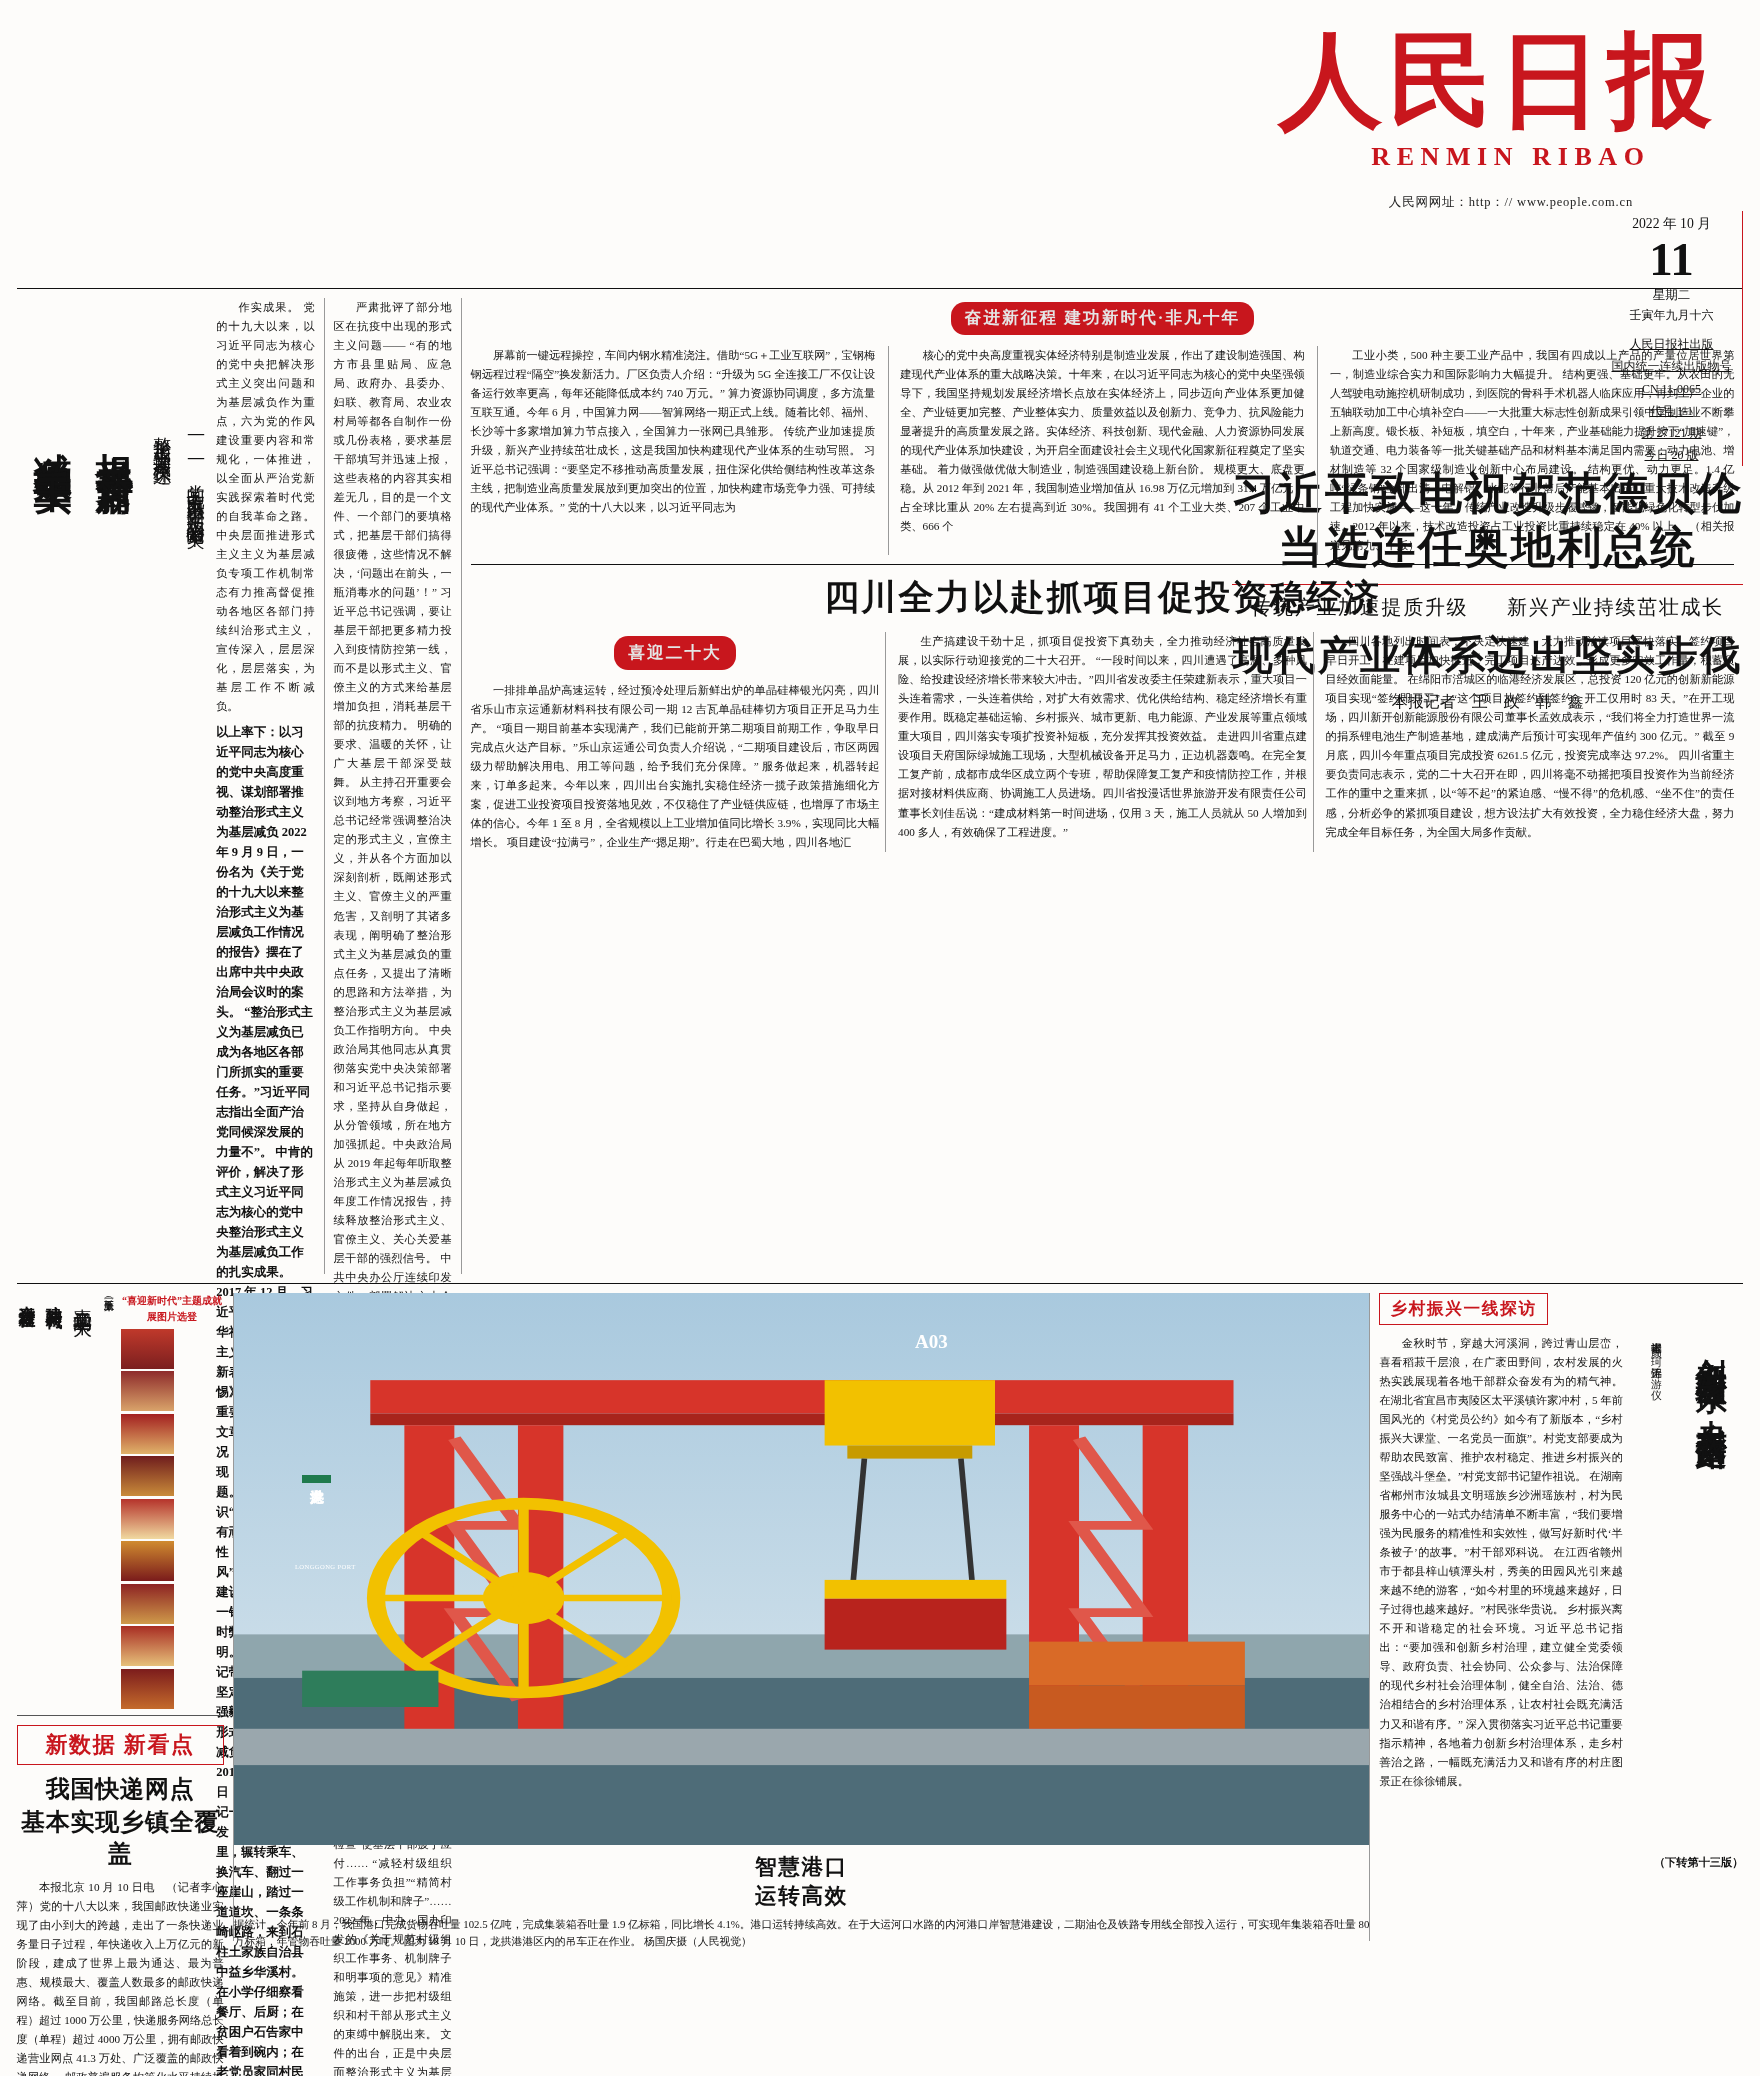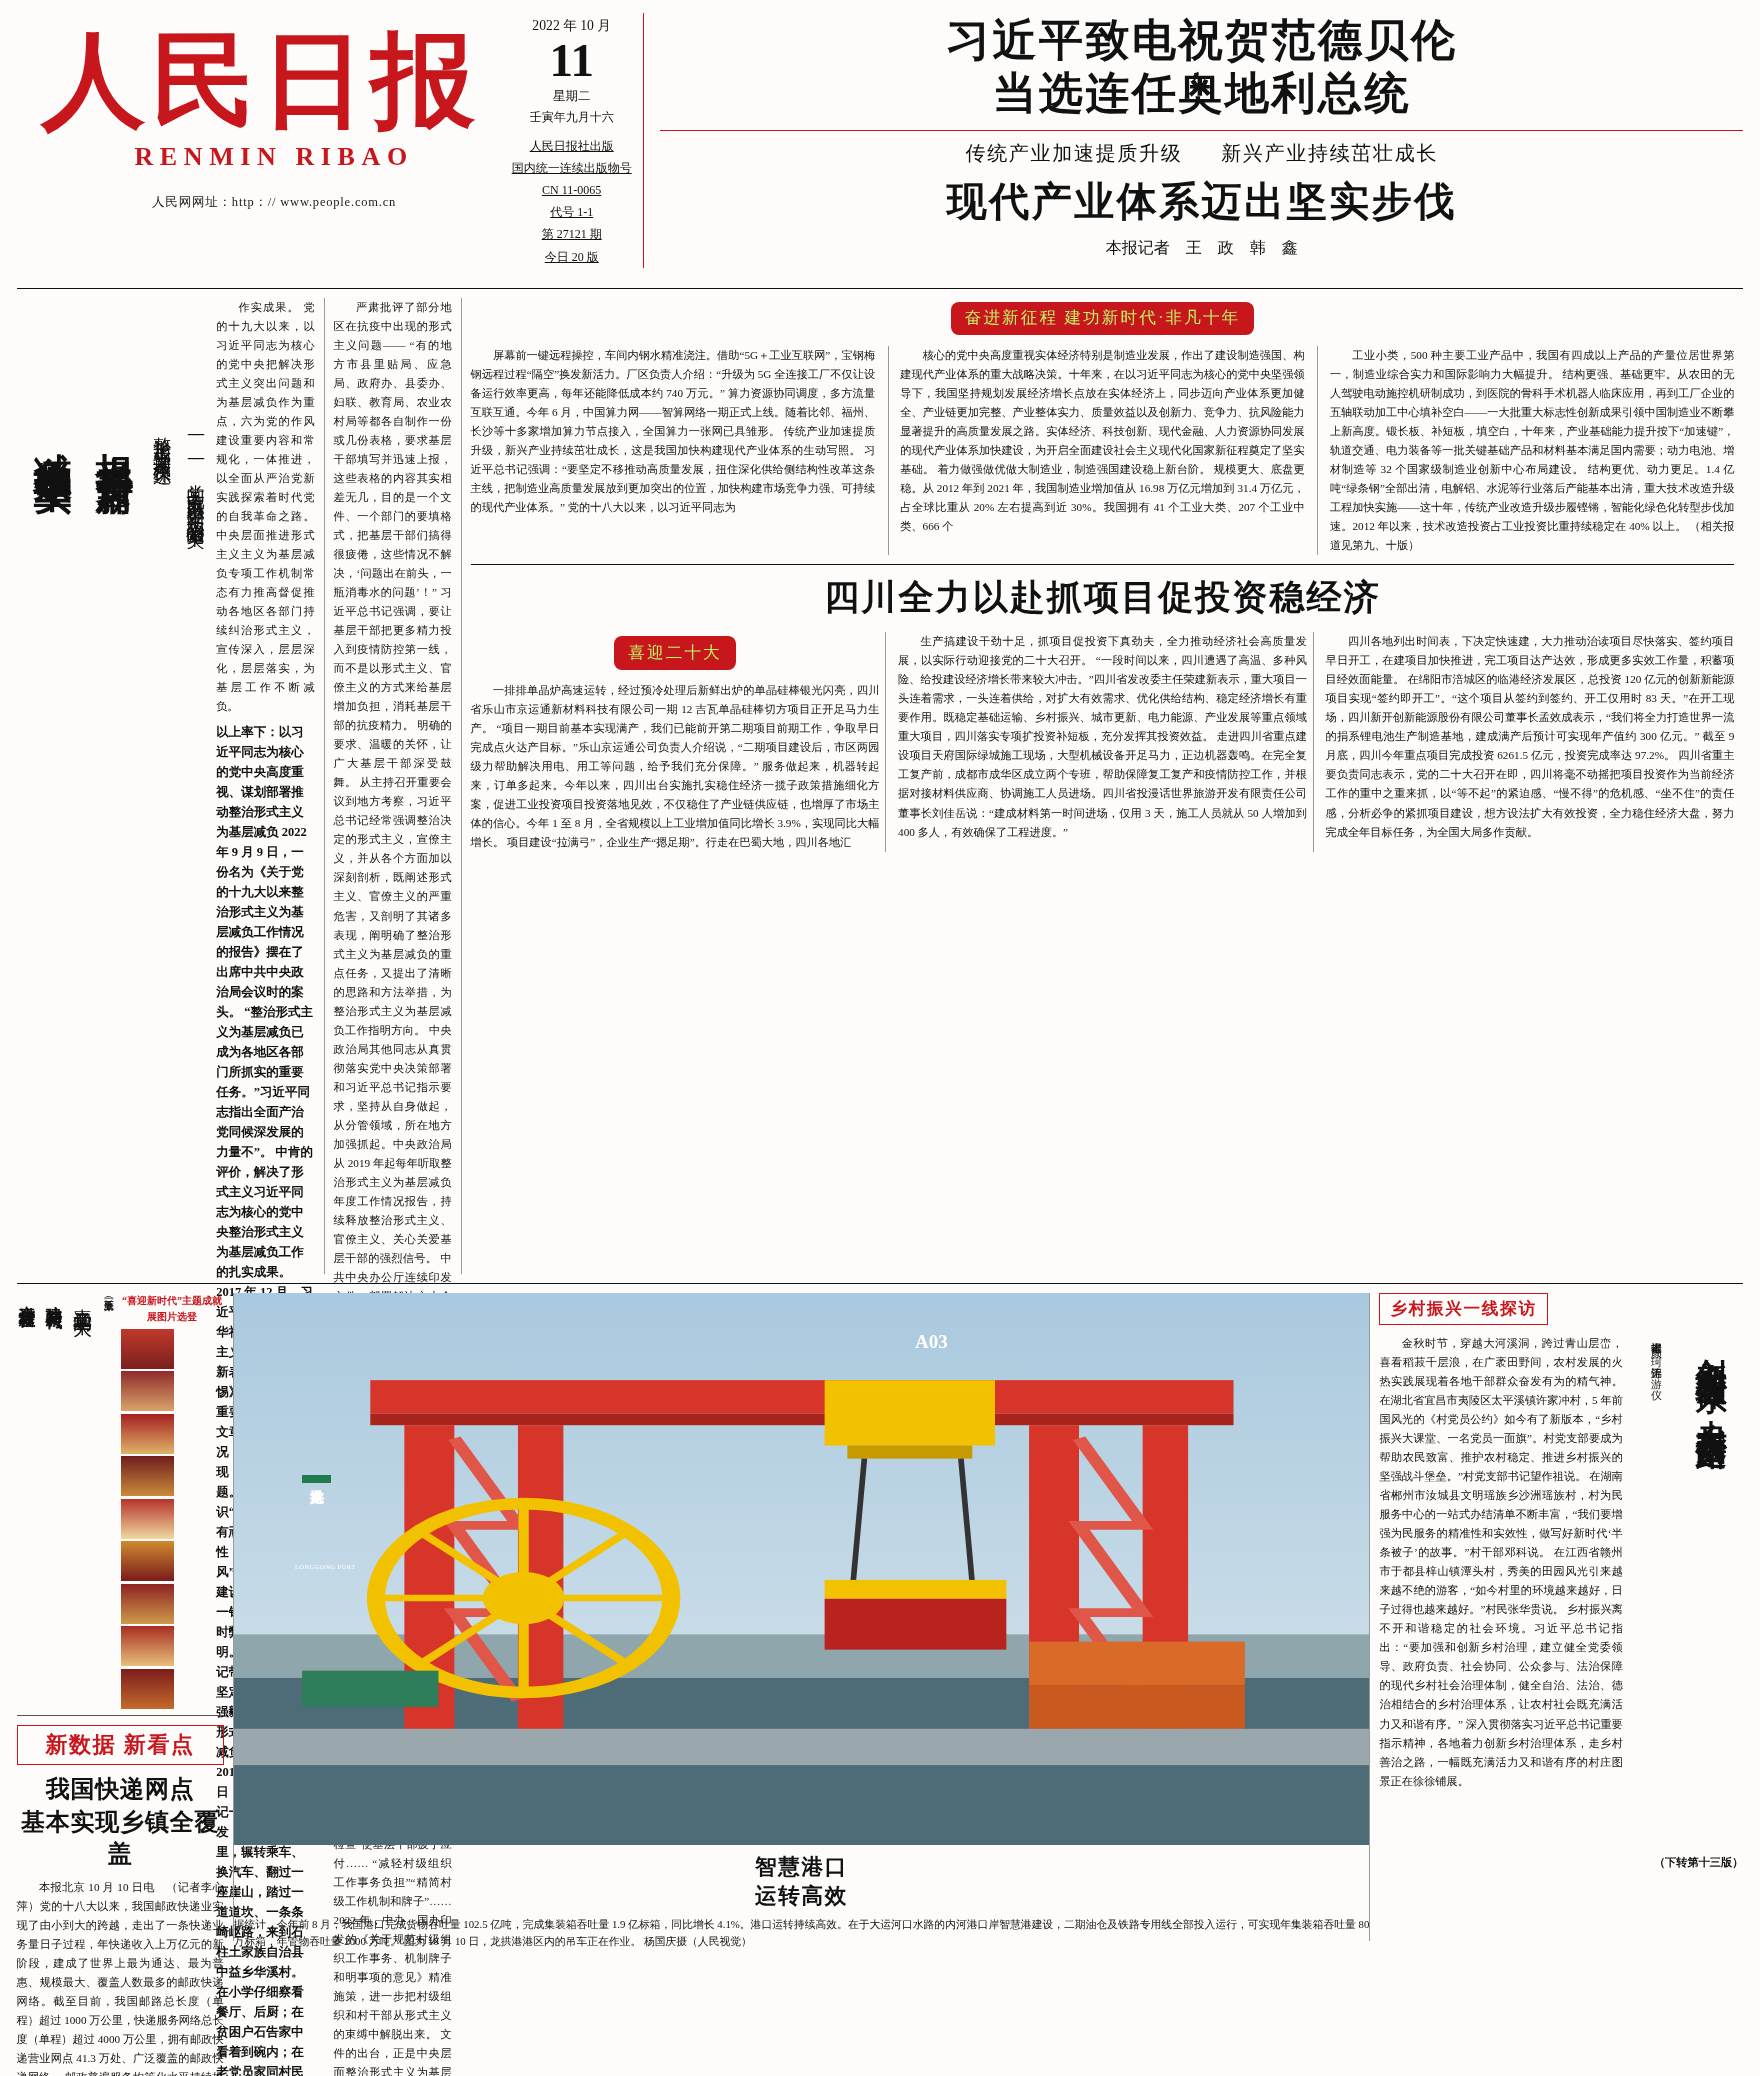--- a/index.html
+++ b/index.html
@@ -8,21 +8,21 @@
     width: 1760px; height: 2514px;
     background: #fdfcfa;
     font-family: "Liberation Serif", "DejaVu Serif", serif;
     color: #111;
     position: relative;
     overflow: hidden;
   }
   .page { width: 1760px; height: 2514px; position: relative; padding: 12.5px 16.6px; }
 
   
-  .masthead { display: flex; align-items: flex-start; height: 266px; }
+  .masthead { display: flex; align-items: flex-end; height: 266px; flex-direction: column; }
   .mh-logo { width: 490px; padding-left: 25px; padding-top: 12.5px; }
   .logo-cn {
     font-family: "DejaVu Serif", serif;
     font-size: 104px; font-weight: 700; color: #c8161d;
     letter-spacing: 5.8px; line-height: 1.05;
     white-space: nowrap;
   }
   .logo-pinyin {
     font-family: "Liberation Serif", serif;
     font-size: 26px; color: #c8161d; letter-spacing: 6.6px;
@@ -78,23 +78,23 @@
   .vhead-main {
     font-size: 38px; font-weight:700; letter-spacing: 4.2px; line-height: 1.45;
   }
   .vhead-sub {
     font-size: 18px; letter-spacing: 2.5px; line-height: 1.5;
   }
   .body-txt { font-size: 11.2px; line-height: 1.7; text-align: justify; text-indent: 2em; }
   .sec-head { font-size: 12.5px; font-weight:700; line-height:1.6; margin: 5.8px 0 4.2px; text-indent:0; }
 
   .redbar {
-    background: #c8161d; color: #bef264; font-weight: 400;
+    background: #c8161d; color: #e5e5e5; font-weight: 700;
     font-size: 16.6px; letter-spacing: 2.1px; text-align:center;
-    padding: 5.8px 4.2px; border-radius: 8px;
+    padding: 5.8px 4.2px; border-radius: 14px;
     position: relative;
   }
   .redbar-wrap { display:flex; justify-content:center; margin: 4.2px 0 10.8px; }
   .redbar-sm { font-size: 16.6px; padding: 5.8px 14px; }
 
   .head3 {
     font-family:"DejaVu Serif", serif;
     font-size: 35px; font-weight: 700; text-align:center; letter-spacing: 2.1px;
     margin: 7.5px 0 6.6px;
   }

